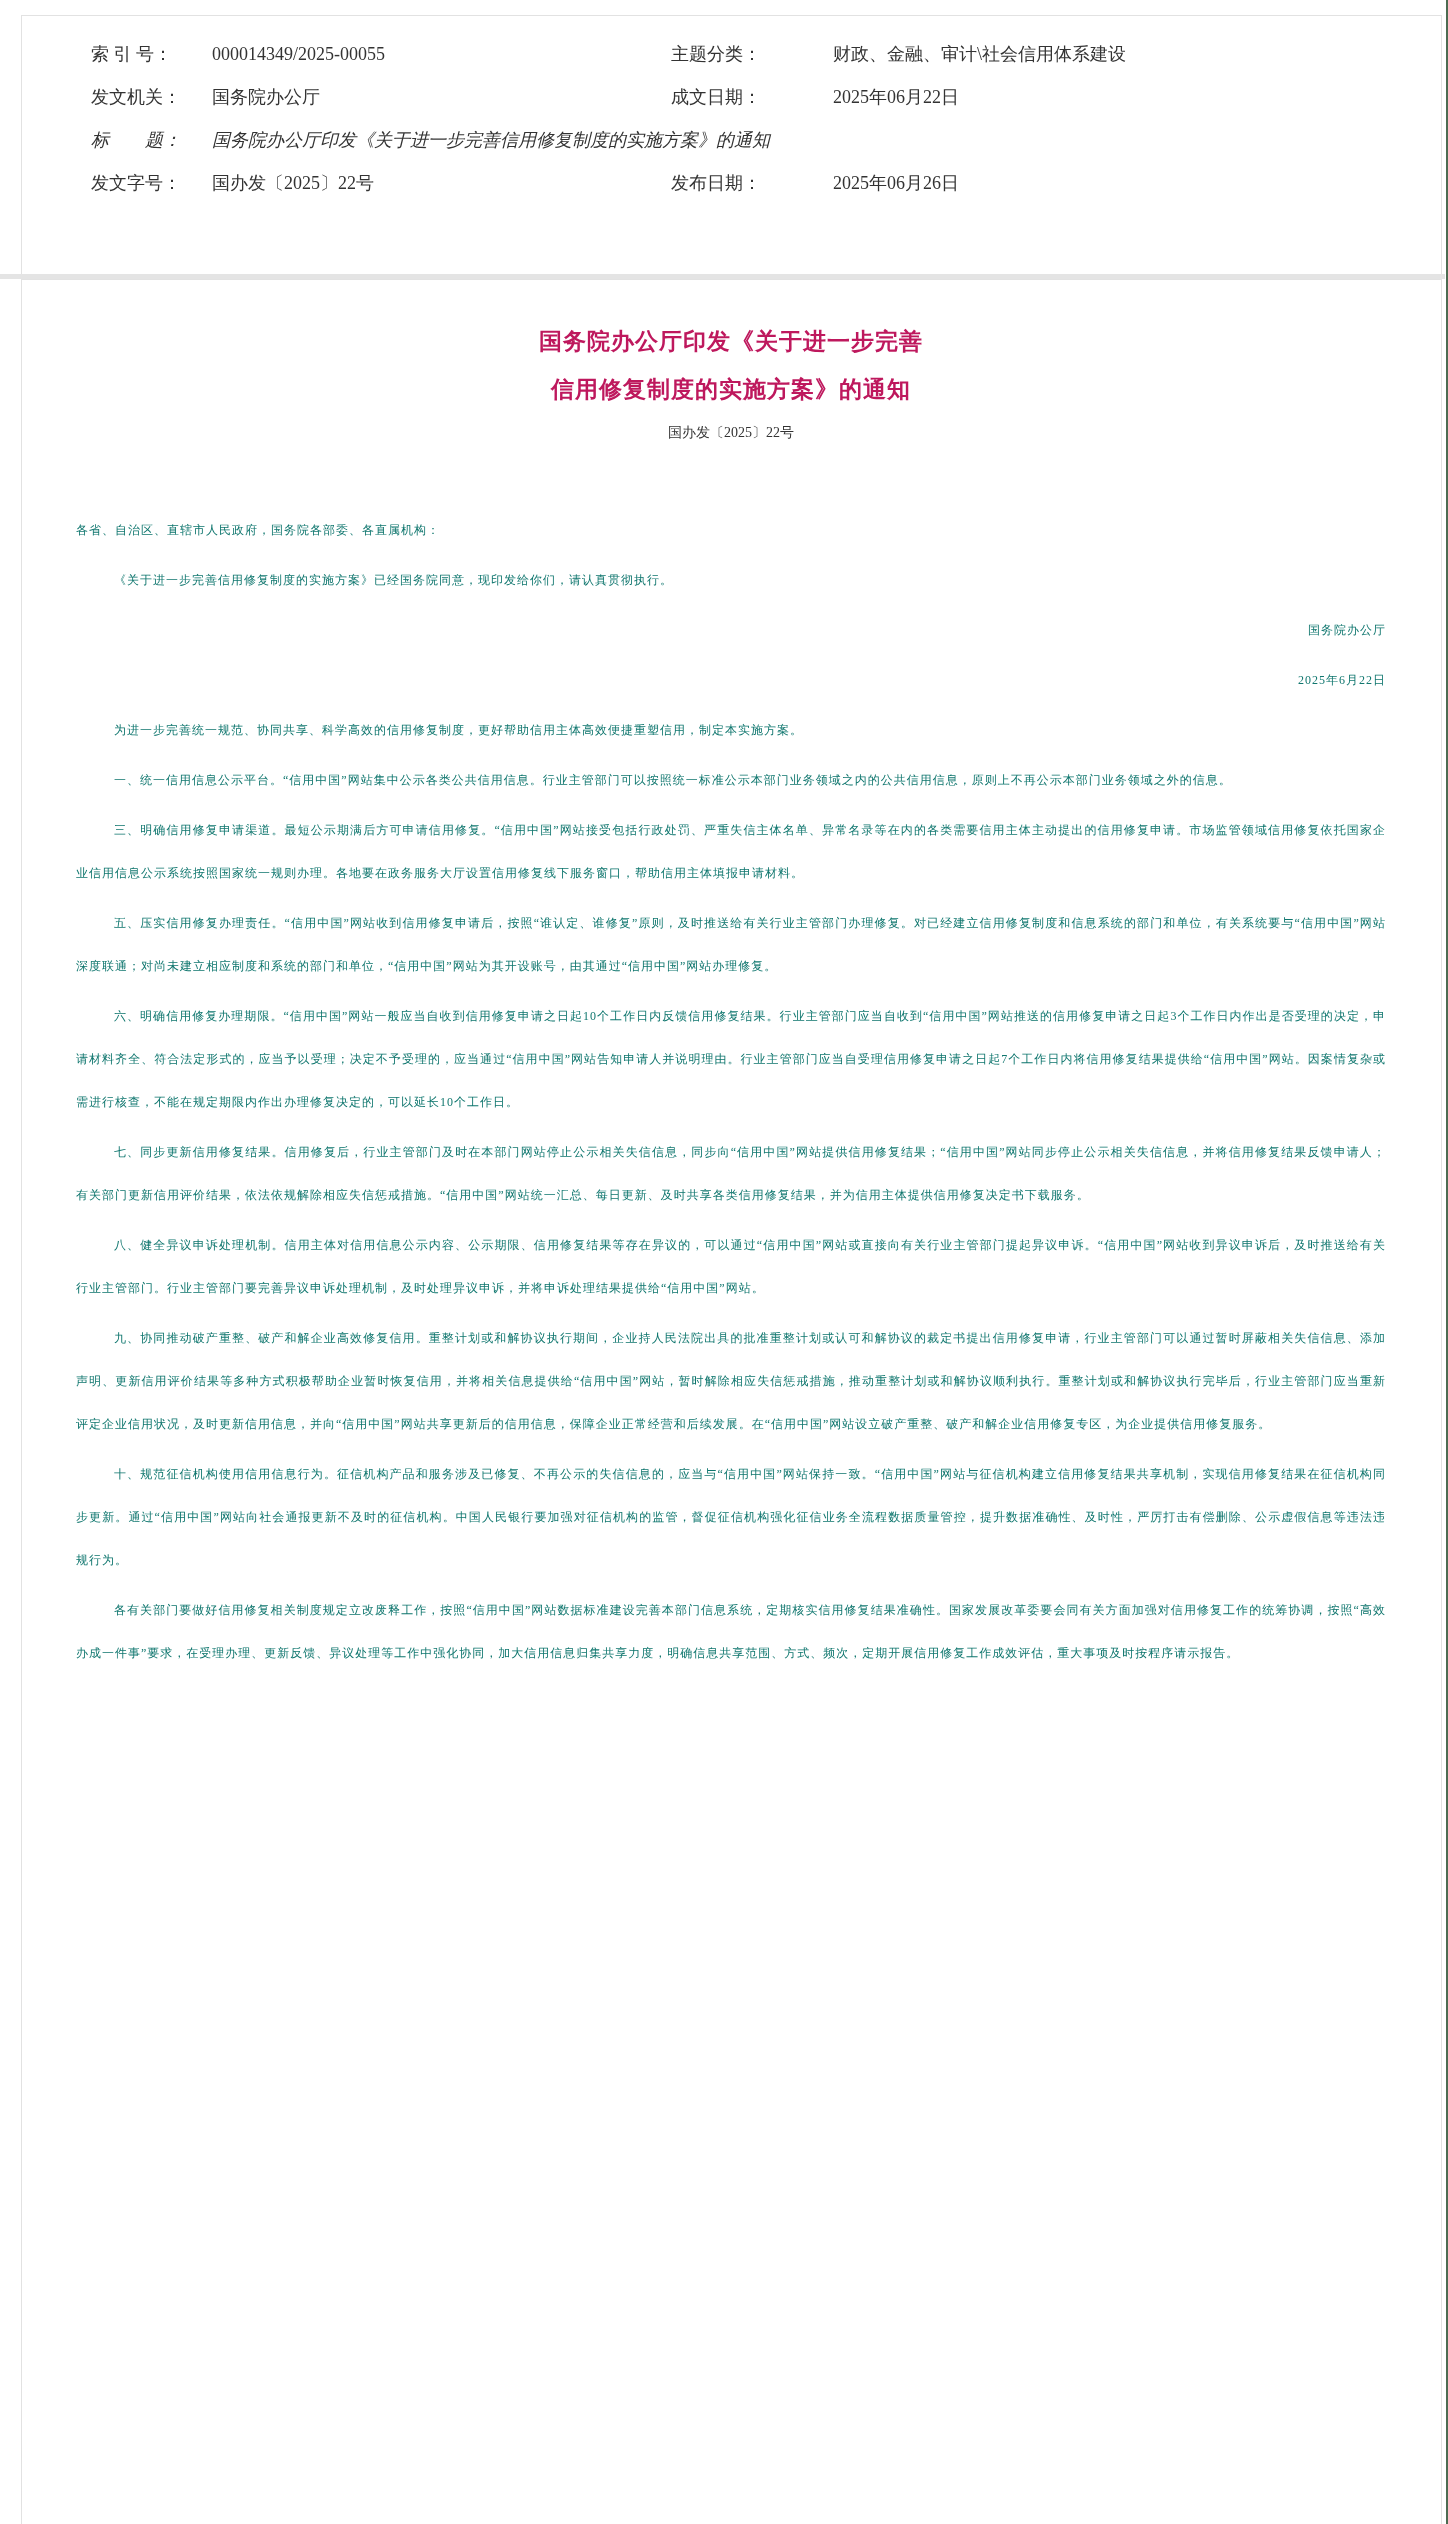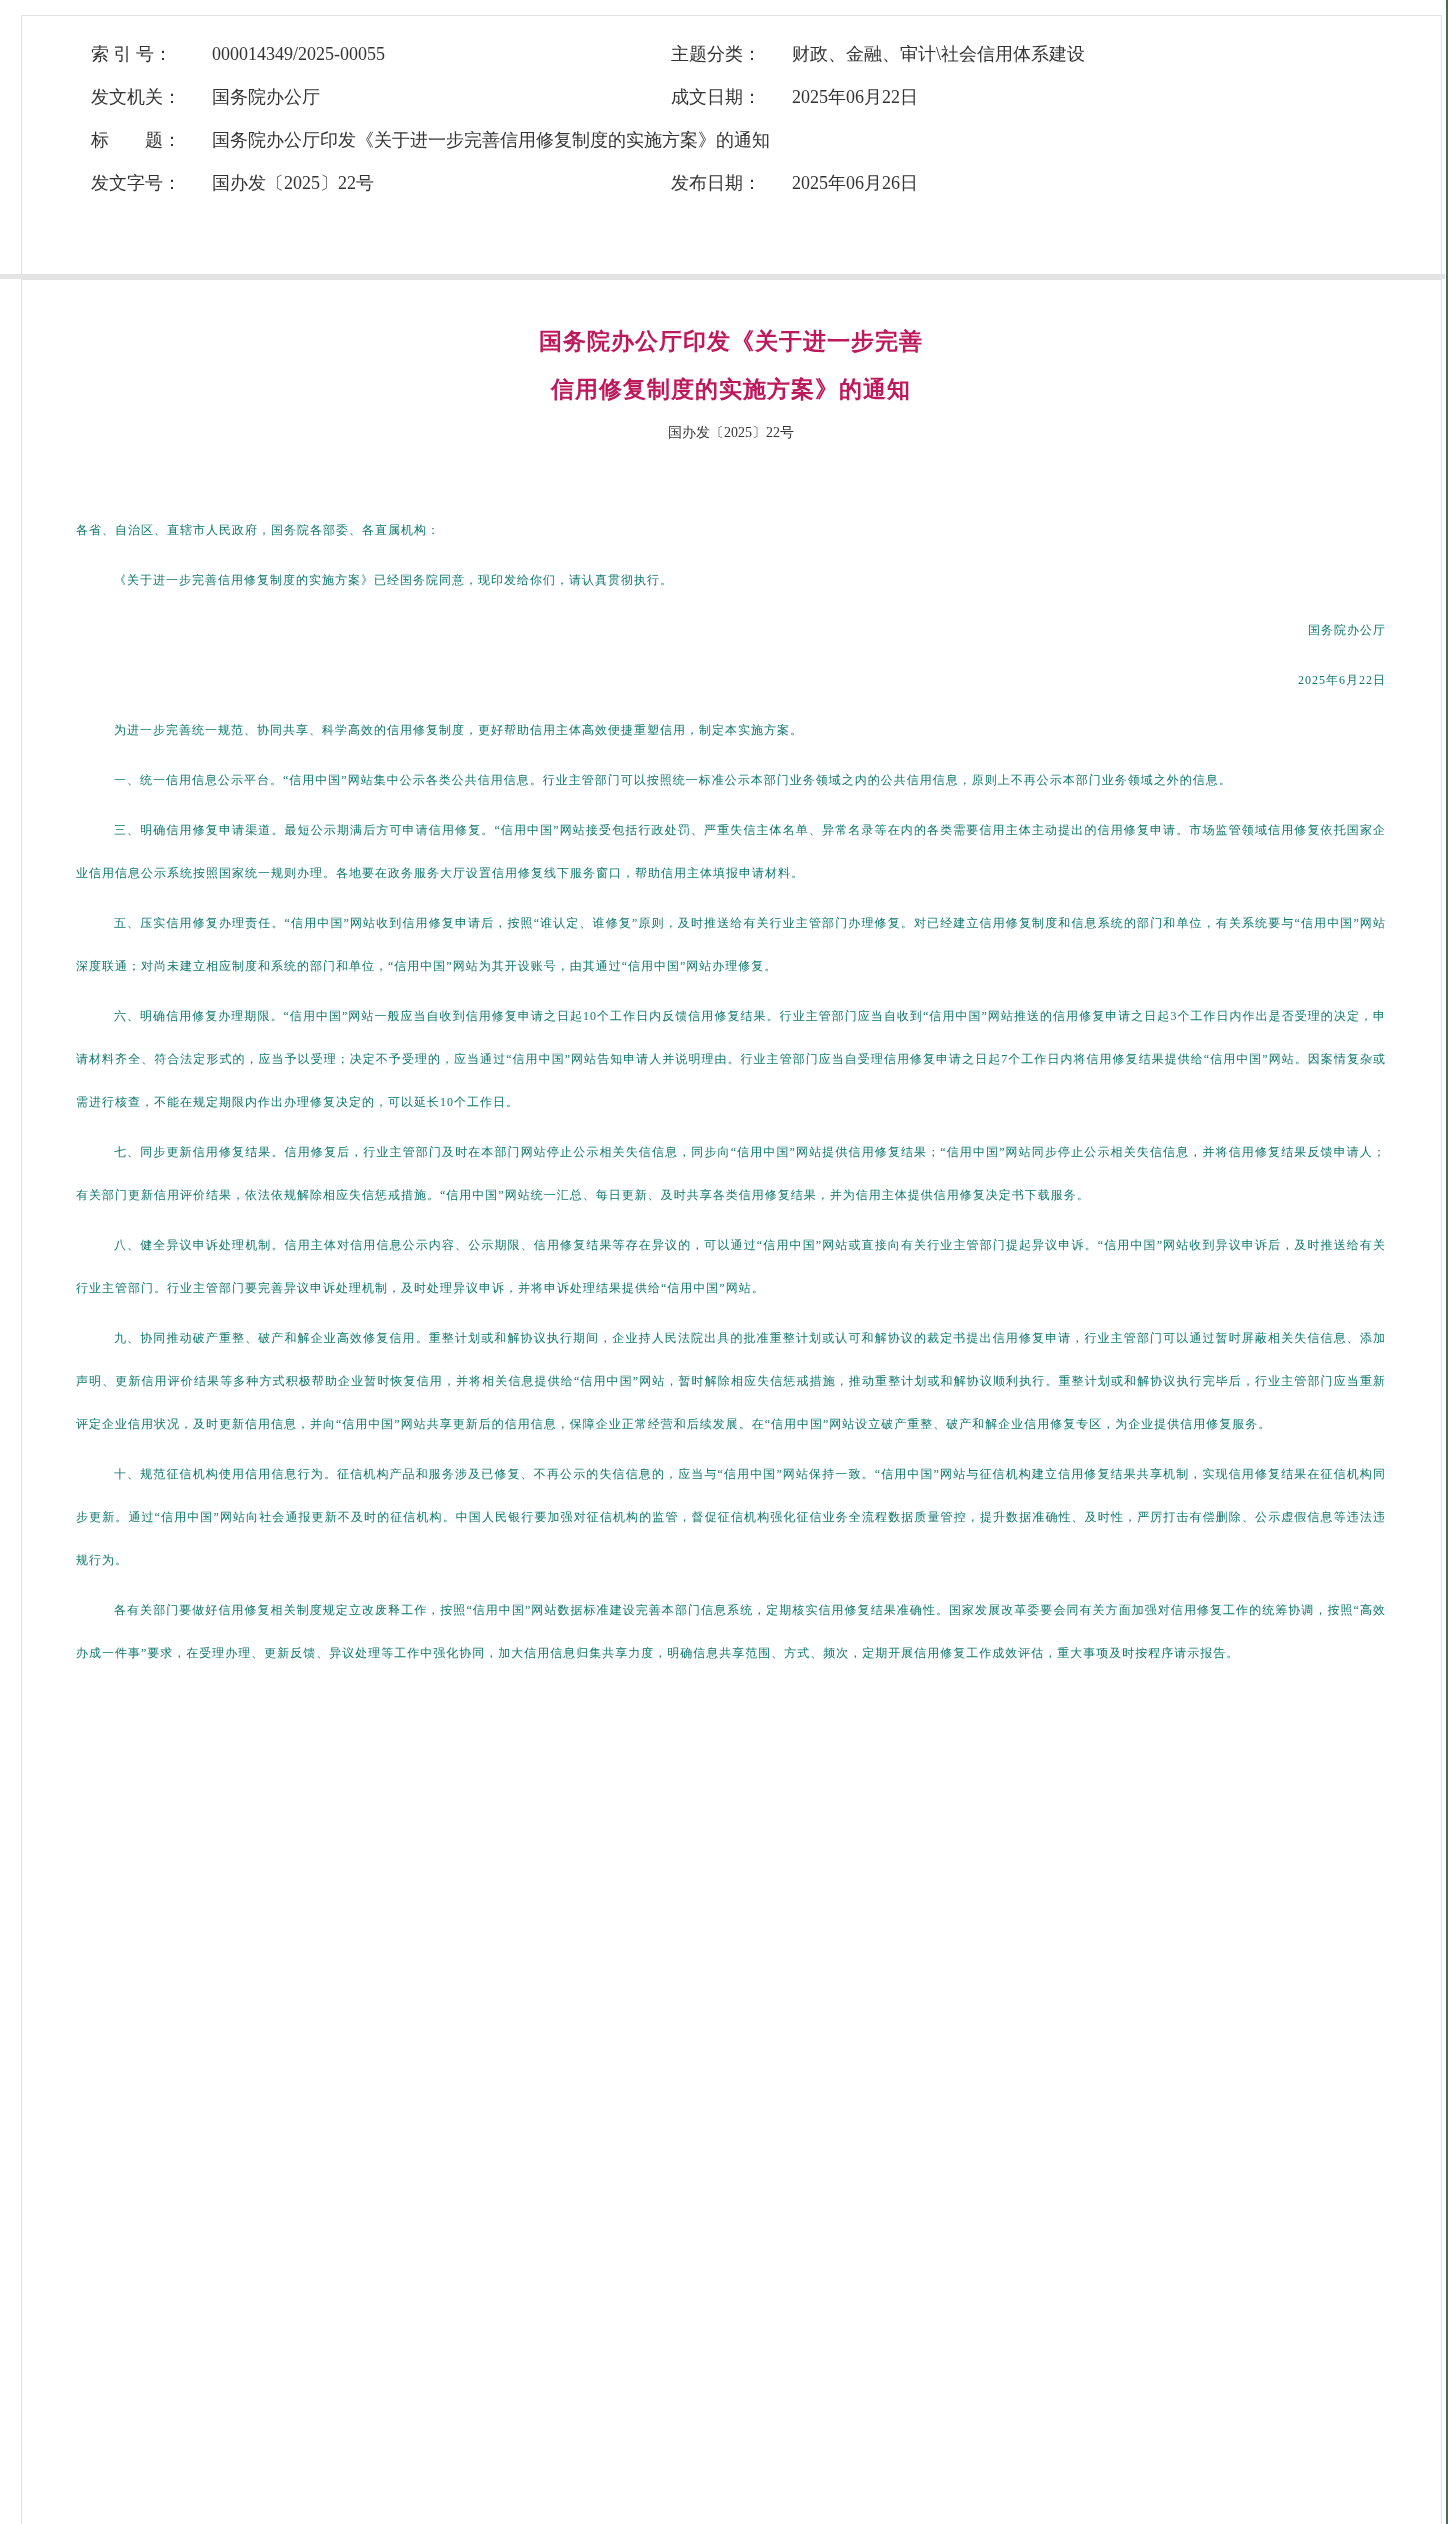--- a/index.html
+++ b/index.html
@@ -10,22 +10,22 @@
   }
   
   .meta-panel{
     position:absolute;left:21px;top:14.6px;width:1421px;height:261px;
     border:1px solid #e2e2e2;background:#ffffff;box-sizing:border-box;
     padding-top:17px;
   }
   .meta-row{display:flex;height:43px;line-height:43px;font-size:18px;}
   .meta-cell{display:flex;}
   .meta-cell.c-left{width:649px;padding-left:69px;box-sizing:border-box;}
-  .meta-cell.c-right{flex:1;}
-  .meta-cell.c-full{padding-left:69px;box-sizing:border-box;width:auto;flex:1;}
+  .meta-cell.c-right{flex:1;gap:41px;}
+  .meta-cell.c-full{padding-left:69px;box-sizing:border-box;width:auto;flex:1;font-style:italic;}
   .meta-label{display:inline-block;min-width:121px;white-space:pre;color:#333;}
   .meta-value{color:#333;white-space:nowrap;}
   
   .separator{
     position:absolute;left:0;top:274px;width:1445px;height:5px;background:#e4e4e4;
   }
   
   .doc-panel{
     position:absolute;left:21px;top:279px;width:1421px;height:2374px;
     border:1px solid #e2e2e2;border-bottom:none;background:#ffffff;box-sizing:border-box;

